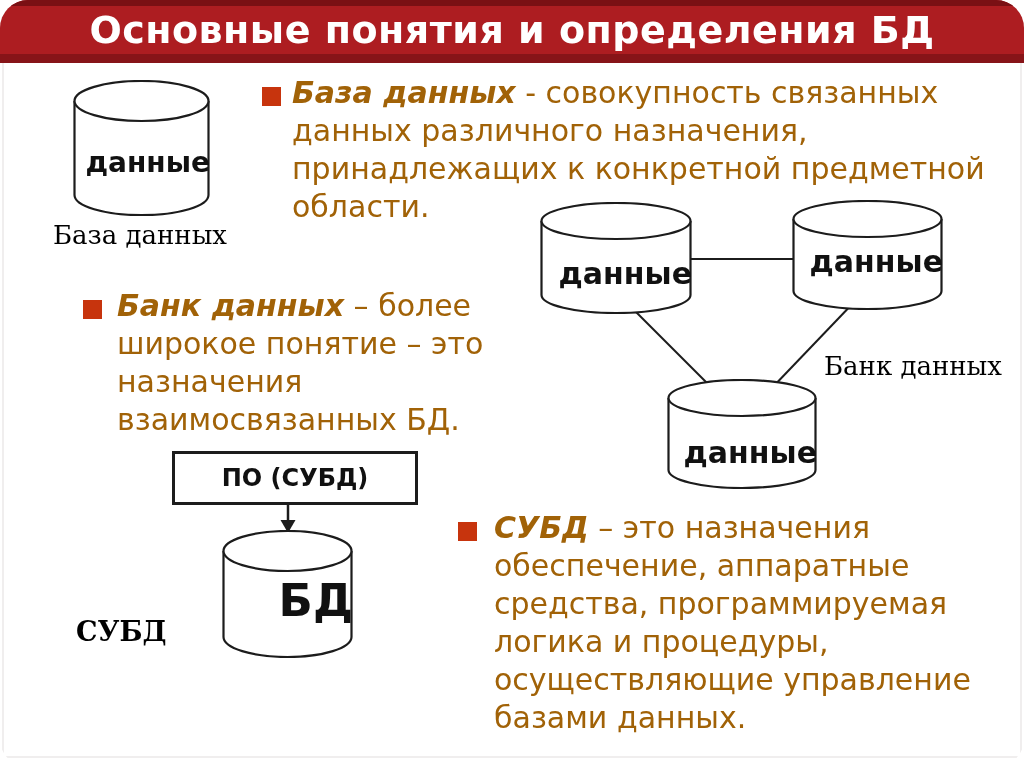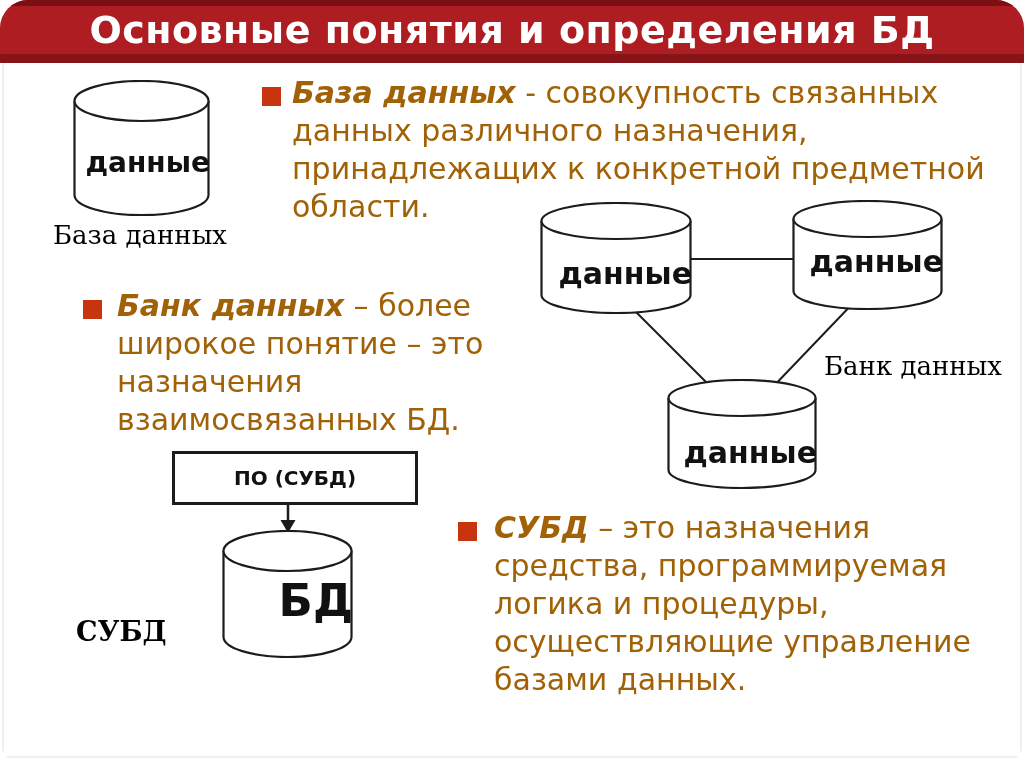--- a/index.html
+++ b/index.html
@@ -68,21 +68,21 @@
     font-size: 26px;
     color: #000000;
     white-space: nowrap;
   }
   .software-box {
     position: absolute;
     left: 172px; top: 451px; width: 246px; height: 54px;
     border: 3px solid #1c1c1c;
     background: #ffffff;
     display: flex; align-items: center; justify-content: center;
-    font-weight: bold; font-size: 20px;
+    font-weight: bold; font-size: 24px;
     white-space: nowrap;
   }
   .connector-overlay { position: absolute; left: 0; top: 0; }
 </style>
 </head>
 <body>
 
 <div class="slide">
 
   <div class="edge-line edge-left"></div>
@@ -157,19 +157,20 @@
       <path d="M1.5,21 L1.5,107 A64,20 0 0,0 129.5,107 L129.5,21" fill="#ffffff" stroke="#1c1c1c" stroke-width="2.2"></path>
       <ellipse cx="65.5" cy="21" rx="64" ry="20" fill="#ffffff" stroke="#1c1c1c" stroke-width="2.2"></ellipse>
     </svg>
     <span class="cyl-label" style="top:44px; font-size:45px;margin-left:35px;">БД</span>
   </div>
   <div class="caption-serif" style="left:76px; top:616px; font-weight:bold; font-size:27px;">СУБД</div>
 
   <span class="bullet-marker" style="left:458px; top:522px;"></span>
   <div class="def-text" style="left:494px; top:509px; width:520px;">
     <span class="def-line"><span class="def-term">СУБД</span><span> – это назначения</span></span>
+    <span class="def-line">обеспечение, аппаратные</span>
     <span class="def-line">средства, программируемая</span>
     <span class="def-line">логика и процедуры,</span>
     <span class="def-line">осуществляющие управление</span>
     <span class="def-line">базами данных.</span>
   </div>
 
 </div>
 
 </body></html>

